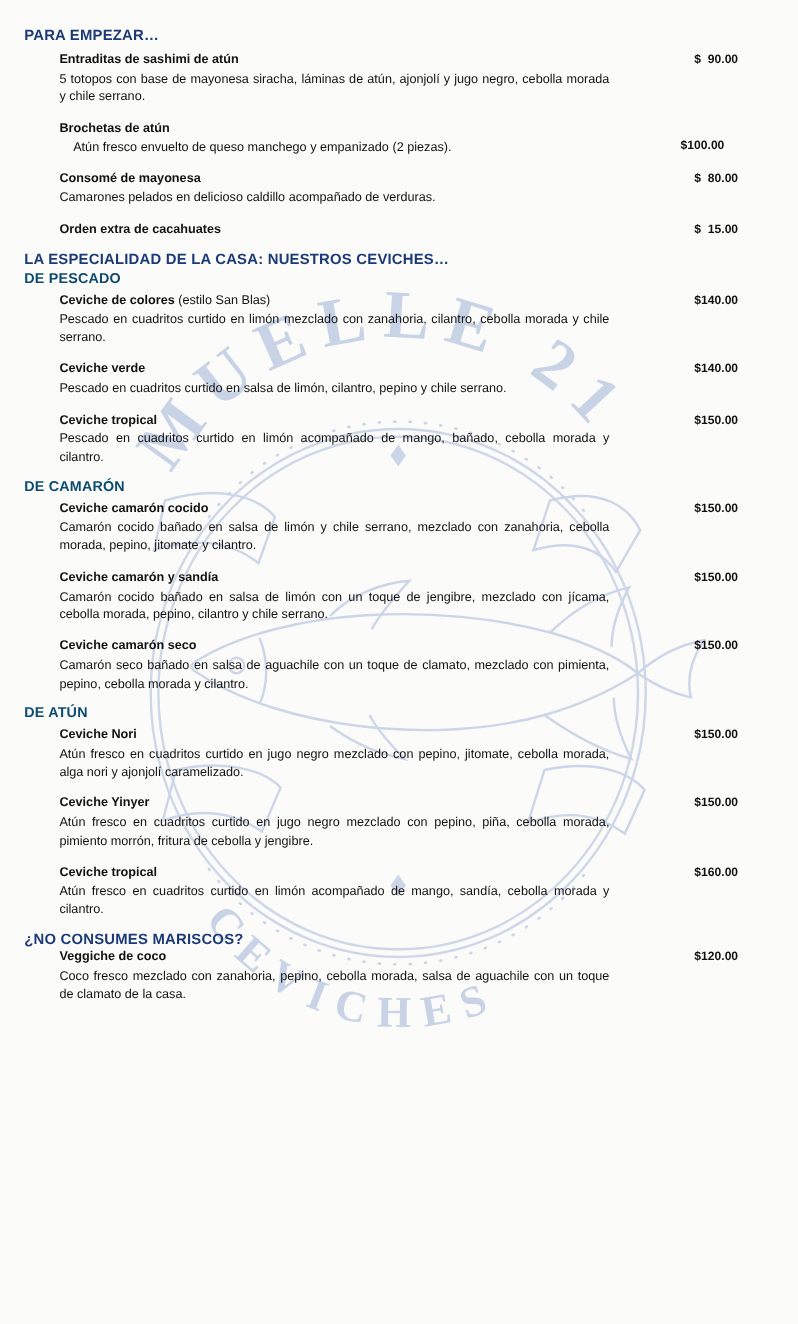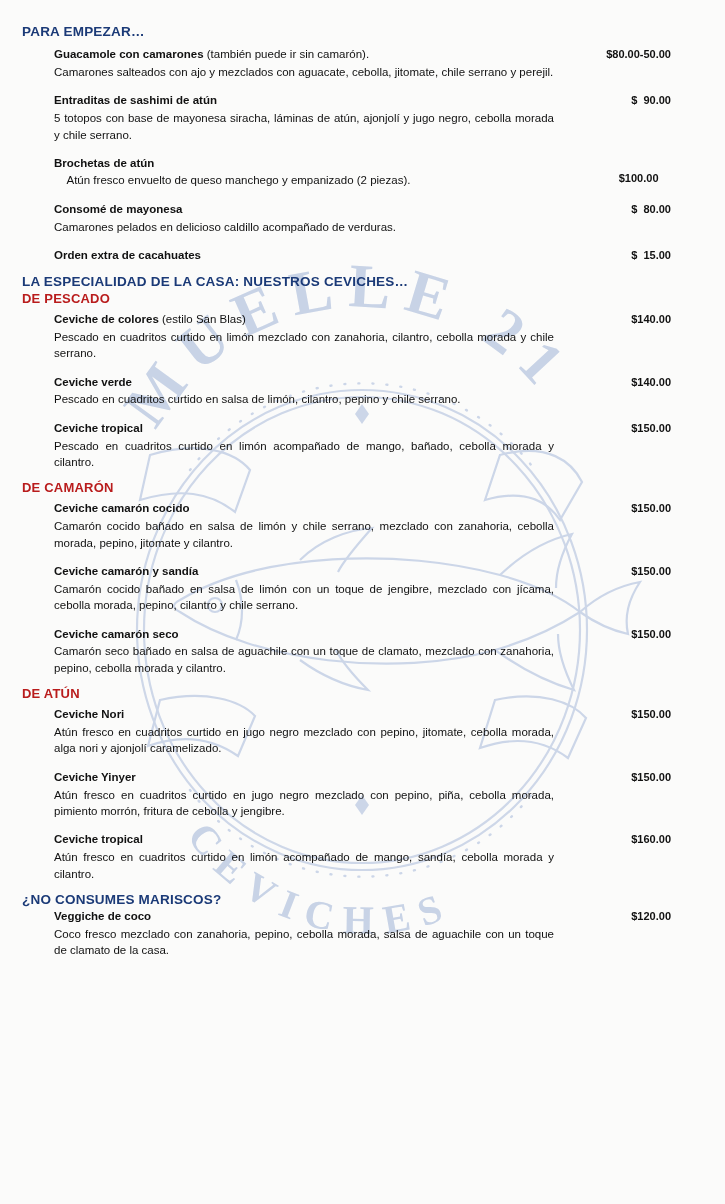--- a/index.html
+++ b/index.html
@@ -40,21 +40,21 @@
     letter-spacing: 0.2px;
     margin: 2px 0 8px 0;
   }
   .section-title.second {
     margin-top: 0;
     margin-bottom: 2px;
   }
   .sub-title {
     font-size: 13px;
     font-weight: bold;
-    color: #b91c1c;
+    color: #0c4a6e;
     letter-spacing: 0.2px;
     margin: 6px 0 6px 0;
   }
   .sub-title.tight {
     margin-top: 2px;
   }
 
   .items {
     margin-left: 32px;
   }
@@ -151,27 +151,20 @@
       <textPath href="#arcBot" startOffset="8%">CEVICHES</textPath>
     </text>
   </g>
 </svg>
 
 <div class="page">
 
   <div class="section-title">PARA EMPEZAR…</div>
   <div class="items">
 
-    <div class="item">
-      <div class="item-head">
-        <div class="item-name"><span>Guacamole con camarones</span><span class="note"> (también puede ir sin camarón).</span></div>
-        <div class="item-price">$80.00-50.00</div>
-      </div>
-      <div class="item-desc">Camarones salteados con ajo y mezclados con aguacate, cebolla, jitomate, chile serrano y perejil.</div>
-    </div>
 
     <div class="item">
       <div class="item-head">
         <div class="item-name"><span>Entraditas de sashimi de atún</span></div>
         <div class="item-price">$  90.00</div>
       </div>
       <div class="item-desc">5 totopos con base de mayonesa siracha, láminas de atún, ajonjolí y jugo negro, cebolla morada y chile serrano.</div>
     </div>
 
     <div class="item">
@@ -241,21 +234,21 @@
         <div class="item-name"><span>Ceviche camarón y sandía</span></div>
         <div class="item-price">$150.00</div>
       </div>
       <div class="item-desc">Camarón cocido bañado en salsa de limón con un toque de jengibre, mezclado con jícama, cebolla morada, pepino, cilantro y chile serrano.</div>
     </div>
     <div class="item">
       <div class="item-head">
         <div class="item-name"><span>Ceviche camarón seco</span></div>
         <div class="item-price">$150.00</div>
       </div>
-      <div class="item-desc">Camarón seco bañado en salsa de aguachile con un toque de clamato, mezclado con zanahoria, pepino, cebolla morada y cilantro.</div>
+      <div class="item-desc">Camarón seco bañado en salsa de aguachile con un toque de clamato, mezclado con pimienta, pepino, cebolla morada y cilantro.</div>
     </div>
   </div>
 
   <div class="sub-title">DE ATÚN</div>
   <div class="items">
     <div class="item">
       <div class="item-head">
         <div class="item-name"><span>Ceviche Nori</span></div>
         <div class="item-price">$150.00</div>
       </div>

